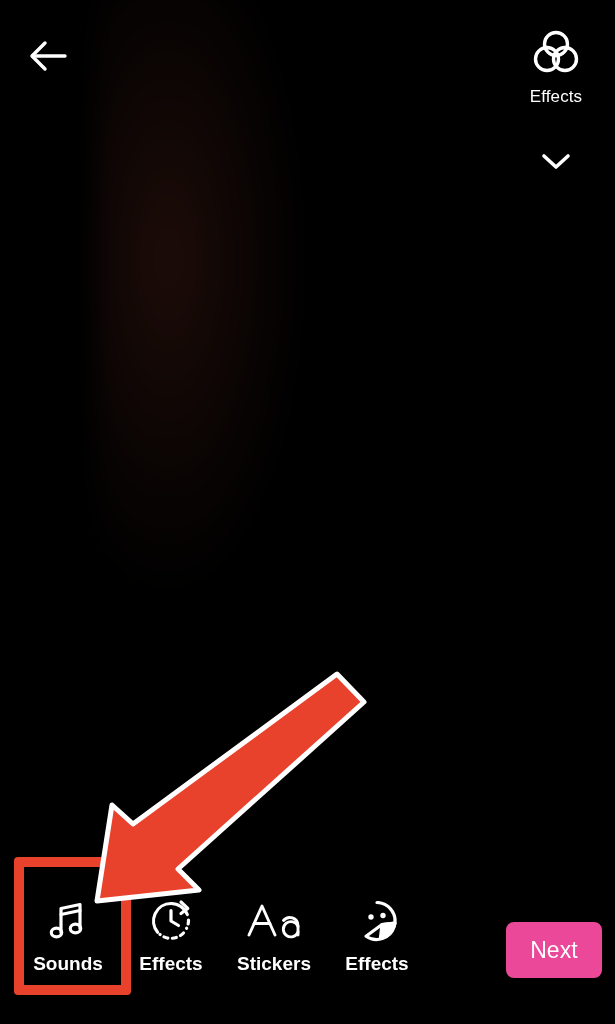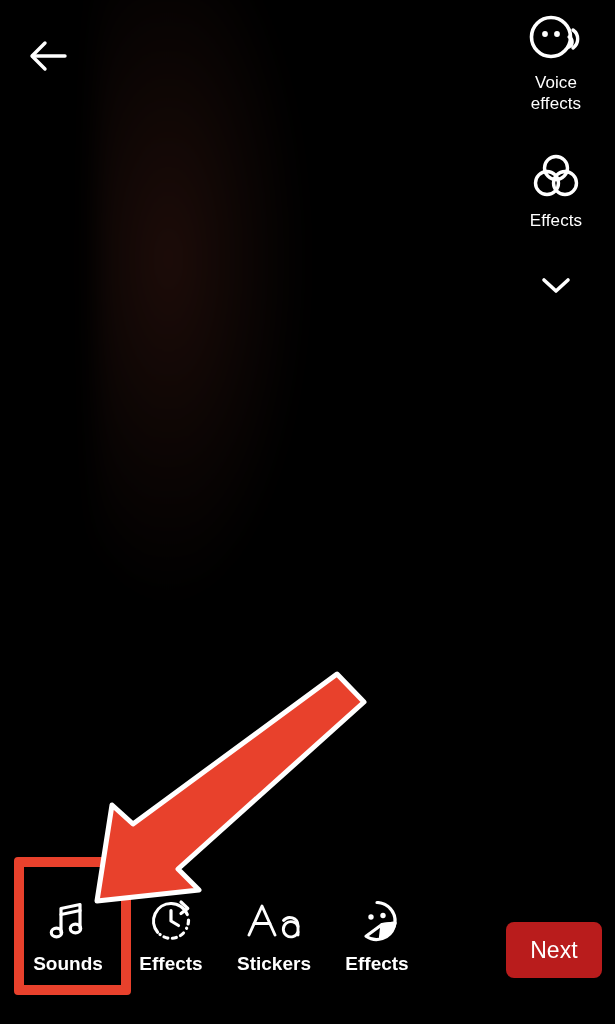--- a/index.html
+++ b/index.html
@@ -180,32 +180,20 @@
     <span>
       <svg width="40" height="34" viewBox="0 0 40 34" fill="none" stroke="#ffffff" stroke-width="3.4" stroke-linecap="round" stroke-linejoin="round">
         <line x1="37" y1="17" x2="4.5" y2="17"></line>
         <polyline points="17,4 4,17 17,30"></polyline>
       </svg>
     </span>
   </div>
 
   <div class="right-rail">
 
-    <div class="rail-item">
-      <div class="rail-icon">
-        <svg width="60" height="52" viewBox="0 0 60 52" fill="none">
-          <circle cx="25" cy="24" r="19.5" stroke="#ffffff" stroke-width="3.6"></circle>
-          <circle cx="19" cy="21" r="2.9" fill="#ffffff"></circle>
-          <circle cx="31" cy="21" r="2.9" fill="#ffffff"></circle>
-          <path d="M47 17 A 11 11 0 0 1 47 35" stroke="#ffffff" stroke-width="3.4" stroke-linecap="round" fill="none"></path>
-          <path d="M43 24 A 5.5 5.5 0 0 1 43 34" stroke="#ffffff" stroke-width="3.2" stroke-linecap="round" fill="none"></path>
-        </svg>
-      </div>
-      <div class="rail-label"><span>Voice</span><br><span>effects</span></div>
-    </div>
 
     <div class="rail-item" style="margin-top:14px;">
       <div class="rail-icon">
         <svg width="52" height="50" viewBox="0 0 52 50" fill="none" stroke="#ffffff" stroke-width="3.4">
           <circle cx="26" cy="16" r="11.5"></circle>
           <circle cx="17" cy="31" r="11.5"></circle>
           <circle cx="35" cy="31" r="11.5"></circle>
         </svg>
       </div>
       <div class="rail-label">Effects</div>
@@ -266,21 +254,21 @@
         <svg width="46" height="46" viewBox="0 0 46 46" fill="none">
           <path d="M23 4.5 A 18.5 18.5 0 1 1 12 38.2 L28 26.5 L41 25 A 18.5 18.5 0 0 0 23 4.5 Z" stroke="#ffffff" stroke-width="3.2" stroke-linejoin="round" fill="none"></path>
           <path d="M41 25 L28 26.5 L26.5 39.5 A 18.6 18.6 0 0 0 41 25 Z" stroke="#ffffff" stroke-width="3.2" stroke-linejoin="round" fill="#ffffff"></path>
           <circle cx="17" cy="19" r="2.7" fill="#ffffff"></circle>
           <circle cx="29" cy="17.5" r="2.7" fill="#ffffff"></circle>
         </svg>
       </div>
       <div class="tool-label">Effects</div>
     </div>
 
-    <button class="next-button" style="background:#b91c1c;">
+    <button class="next-button" style="background:#ec4899;">
       <span class="next-label">Next</span>
     </button>
 
   </div>
 
   <div class="annotation-layer">
 
     <div class="highlight-box"></div>
 
     <svg width="615" height="1024" viewBox="0 0 615 1024" style="position:absolute;left:0;top:0;">

